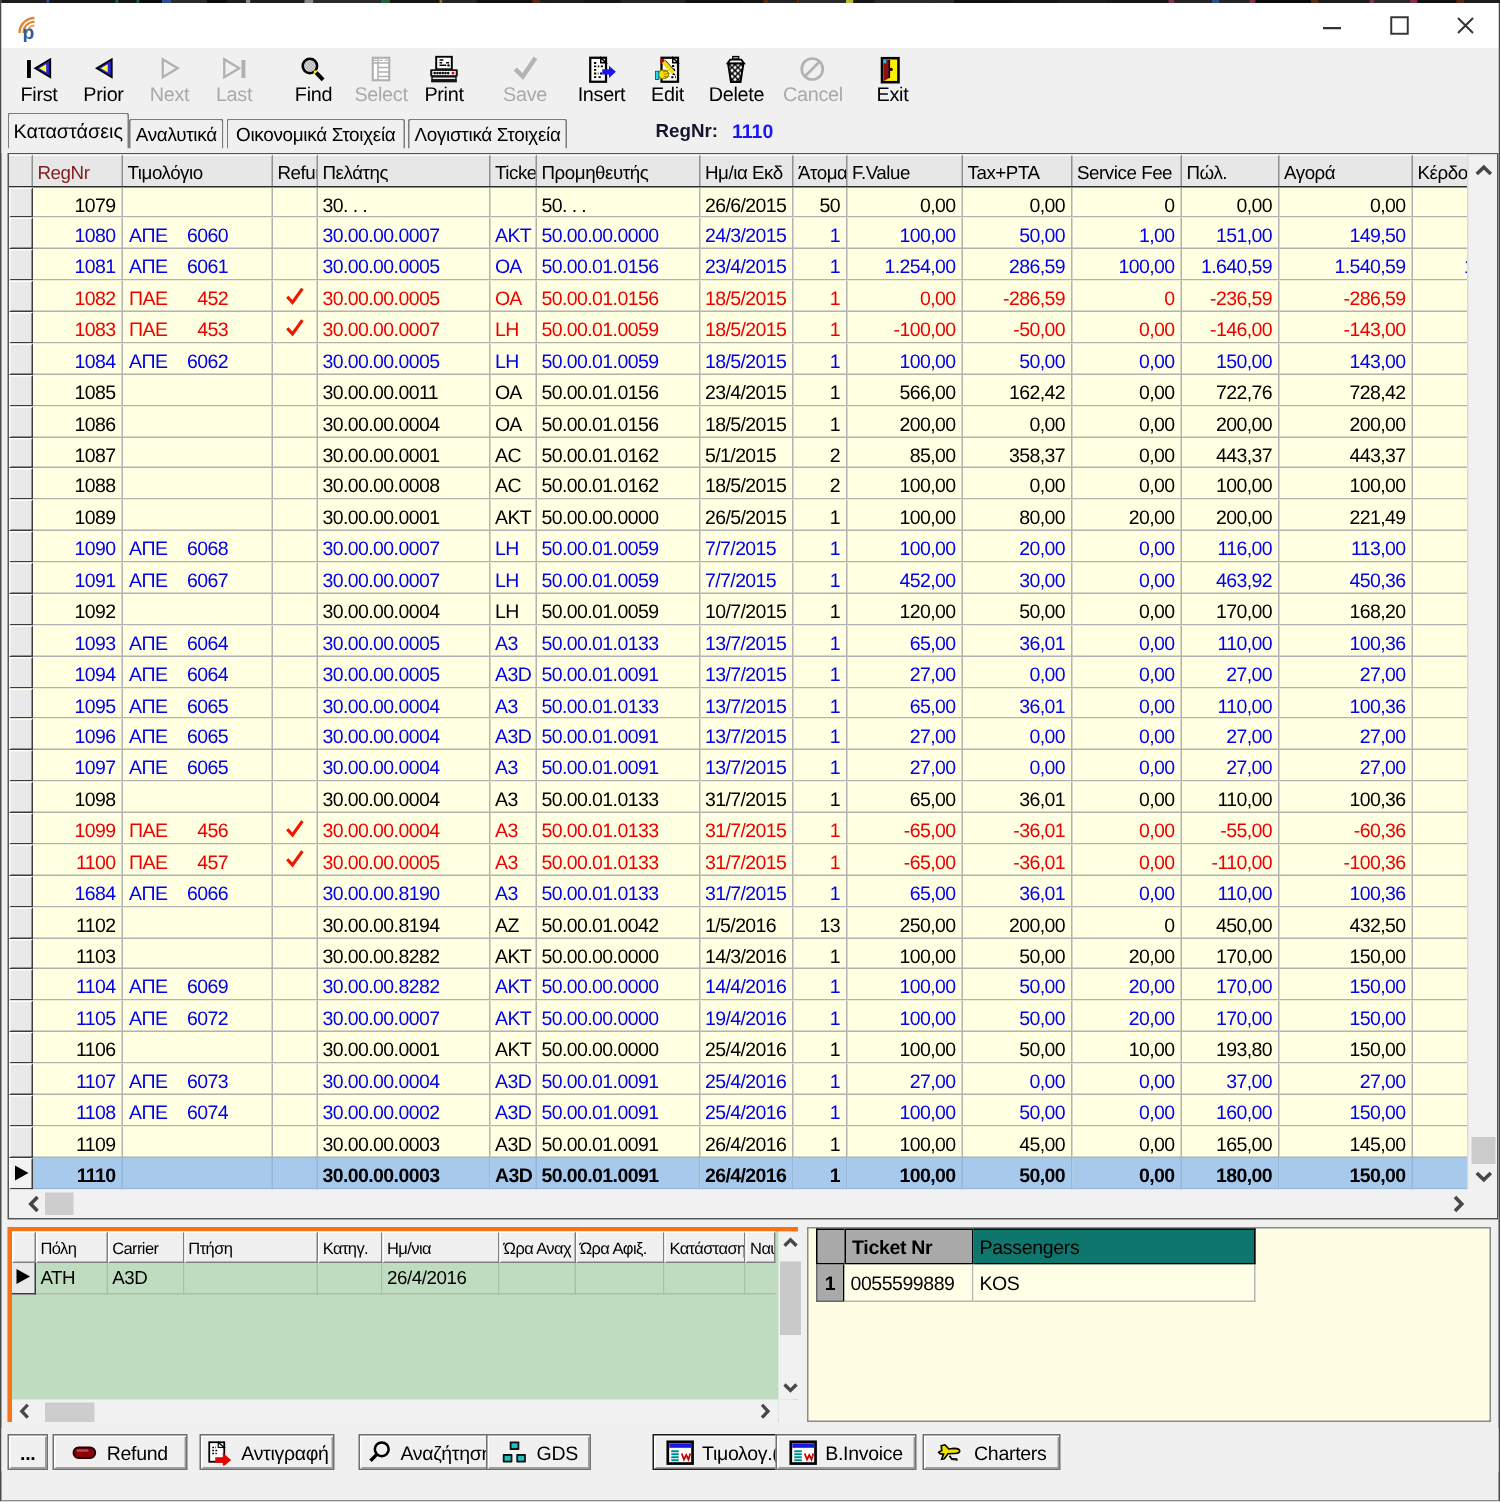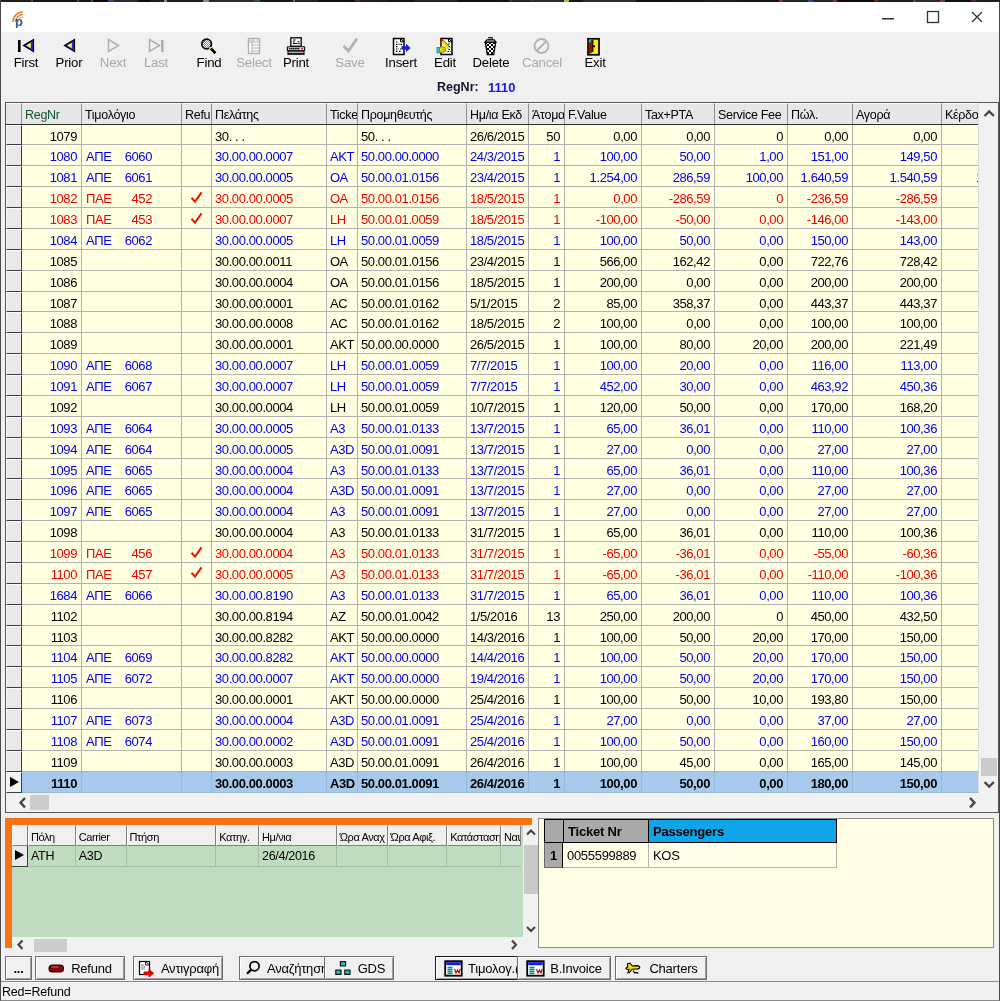--- a/index.html
+++ b/index.html
@@ -34,21 +34,21 @@
 .toolbar{position:absolute;left:0;top:32px;width:998px;height:43px;background:#f0f0f0}
 .tb{position:absolute;top:4.5px;width:48px;text-align:center}
 .tb .lbl{font-size:13.2px;letter-spacing:-0.2px;color:#000;margin-top:-1px}
 .tb.dis .lbl{color:#a9a9a9}
 .tabs{position:absolute;left:0;top:75px;width:998px;height:27px;background:#f0f0f0}
 .tab{position:absolute;background:#f0f0f0;border:1px solid #7c7c7c;border-bottom:none;border-radius:2px 2px 0 0;font-size:12px;display:flex;align-items:center;justify-content:center}
 .tab.act{top:0;height:24px;font-size:13.2px}
 .tab.ina{top:4px;height:20px;font-size:12.6px;letter-spacing:-0.2px}
 .regnr{position:absolute;left:436px;top:80px;font-size:12.5px;font-weight:bold;color:#15152e}
 .regval{position:absolute;left:487px;top:80px;font-size:13px;font-weight:bold;color:#1818f0}
-.panL{position:absolute;left:4px;top:818px;width:527px;height:130px;border:7px solid #f97316;background:#c0dcc0}
+.panL{position:absolute;left:4px;top:818px;width:527px;height:130px;border:3px solid #f97316;background:#c0dcc0}
 .panR{position:absolute;left:537px;top:818px;width:456px;height:130px;border:1px solid #8a8a8a;background:#fffee4}
 .btnbar{position:absolute;left:0;top:952px;width:998px;height:29px;background:#f0f0f0}
 .bbtn{position:absolute;top:4px;height:24px;background:#f0f0f0;border:1px solid #6f6f6f;box-shadow:inset 1px 1px 0 #ffffff,inset -1px -1px 0 #9e9e9e;font-size:13px;letter-spacing:-0.2px;color:#000;display:flex;align-items:center;justify-content:center;gap:5px;white-space:nowrap}
 .status{position:absolute;left:0;top:981px;width:998px;height:19px;background:#f1f1f1;border-top:1.5px solid #8c8c8c;font-size:12.5px;letter-spacing:-0.2px;color:#000;padding:3px 0 0 1px}
 .pgL-head{display:flex;height:21px}
 .pgL-h{background:#f0f0f0;border-top:1px solid #fff;border-left:1px solid #fff;border-right:1px solid #808080;border-bottom:1px solid #808080;font-size:11px;letter-spacing:-0.4px;padding:4.5px 0 0 2px;overflow:hidden;white-space:nowrap}
 .pgL-row{display:flex;height:21px}
 .pgL-c{background:#c0dcc0;border-right:1px solid #a9bfa9;border-bottom:1px solid #a9bfa9;font-size:12.5px;letter-spacing:-0.3px;padding:3px 0 0 3px;overflow:hidden;white-space:nowrap}
 .pgL-ic{width:16px;background:#e9e9e9;border-right:1px solid #3c3c3c;border-bottom:1px solid #3c3c3c;position:relative}
 </style></head>
@@ -253,26 +253,32 @@
               <rect x="6.5" y="1.8" width="11" height="16" fill="#ffef00" stroke="#000" stroke-width="1.7"></rect>
               <path d="M7.4 2.6 L11.4 3 L11.4 15 L7.4 17.2 Z" fill="#8c1010"></path>
               <path d="M7.4 2.6 L9.4 2.8 L9.4 5.4 L7.4 5.2 Z" fill="#18c8e0"></path>
               <path d="M11.4 3 L11.4 15" stroke="#000" stroke-width="1"></path>
               <circle cx="12.6" cy="9.3" r="1.1" fill="#000"></circle>
             </g>
           </svg></div>
         <div class="lbl">Exit</div>
       </div>
     </div>
+<div class="tabs">
+  <div class="tab act" style="left:4px;width:81px">Καταστάσεις</div>
+  <div class="tab ina" style="left:85px;width:63px">Αναλυτικά</div>
+  <div class="tab ina" style="left:150px;width:119px">Οικονομικά Στοιχεία</div>
+  <div class="tab ina" style="left:271px;width:106px">Λογιστικά Στοιχεία</div>
+</div>
 <div class="regnr">RegNr:</div>
     <div class="regval">1110</div>
 <div class="grid">
   <div class="ghead">
     <div class="h" style="width:16px;padding-left:0"></div>
-    <div class="h" style="width:60px;color:#14532d">RegNr</div>
+    <div class="h" style="width:60px;color:#7f1d1d">RegNr</div>
     <div class="h" style="width:100px">Τιμολόγιο</div>
     <div class="h" style="width:30px">Refund</div>
     <div class="h" style="width:115px">Πελάτης</div>
     <div class="h" style="width:31px">Ticket</div>
     <div class="h" style="width:109px">Προμηθευτής</div>
     <div class="h" style="width:62px">Ημ/ια Εκδ</div>
     <div class="h" style="width:36px">Άτομα</div>
     <div class="h" style="width:77px">F.Value</div>
     <div class="h" style="width:73px">Tax+PTA</div>
     <div class="h" style="width:73px">Service Fee</div>
@@ -952,21 +958,21 @@
         </svg>
 <div style="position:absolute;left:22px;top:1.5px;width:33px;height:13px;background:#cdcdcd"></div>
 </div>
 <div style="position:absolute;left:511px;top:112px;width:16px;height:16px;background:#f1f1f1"></div>
 </div>
 <div class="panR">
 <div style="position:absolute;left:5px;top:0;width:293px;height:49px">
  <div style="display:flex;height:24px">
   <div style="width:19px;background:#a9a9a9;border:1px solid #000;border-right:none"></div>
   <div style="width:86px;background:#a9a9a9;border:1px solid #000;font-size:13px;letter-spacing:-0.2px;font-weight:bold;padding:4px 0 0 4px">Ticket Nr</div>
-  <div style="width:188px;background:#0ea5e9;border:1px solid #000;border-left:none;font-size:13px;letter-spacing:-0.2px;font-weight:bold;padding:4px 0 0 4px">Passengers</div>
+  <div style="width:188px;background:#0f766e;border:1px solid #000;border-left:none;font-size:13px;letter-spacing:-0.2px;font-weight:normal;padding:4px 0 0 4px">Passengers</div>
  </div>
  <div style="display:flex;height:25px">
   <div style="width:19px;background:#a9a9a9;border:1px solid #6a6a6a;border-top:none;border-right:1px solid #000;font-size:13px;font-weight:bold;text-align:center;padding-top:5px">1</div>
   <div style="width:86px;background:#ffffe8;border-right:1px solid #b4b4b4;border-bottom:1px solid #b4b4b4;font-size:13px;letter-spacing:-0.3px;padding:5px 0 0 4px">0055599889</div>
   <div style="width:188px;background:#ffffe8;border-right:1px solid #b4b4b4;border-bottom:1px solid #b4b4b4;font-size:13px;letter-spacing:-0.3px;padding:5px 0 0 4px">KOS</div>
  </div>
 </div>
 </div>
 <div class="btnbar">
       <div class="bbtn" style="left:4px;width:27px;font-weight:bold">
@@ -1026,14 +1032,13 @@
       </div>
       <div class="bbtn" style="left:614px;width:92px">
         <svg width="20" height="15">
           <path d="M3.5 2.8 L6 2.2 L8.5 5 L12 4.6 Q15.5 4.6 15.8 6.2 Q16 7.8 12.5 8 L8 8.2 L5.5 11.5 L3.8 11.8 L5 8.4 Q2.5 8.6 1.8 7.2 L3.8 6 Z" fill="#f4e000" stroke="#000" stroke-width="1.1"></path>
           <path d="M9 9.5 l1.5 2.2 l3 0.3" fill="none" stroke="#000" stroke-width="1.2"></path>
           <path d="M10.5 11.7 l3.2 0 l0.5 1" fill="#f4e000" stroke="#000" stroke-width="1"></path>
         </svg>
         <span>Charters</span>
       </div>
     </div>
-<div class="status">Red=Refund</div>
 </div>
 
 </body></html>

